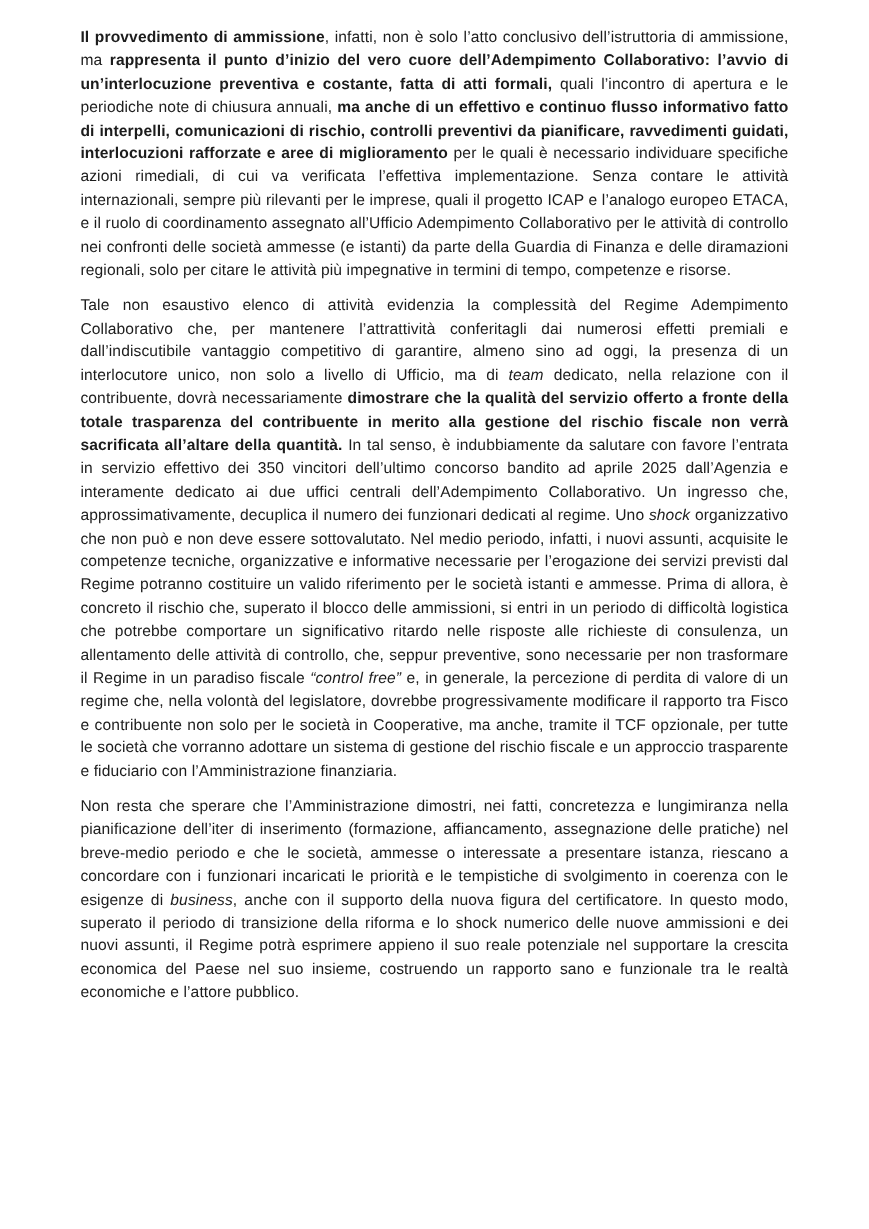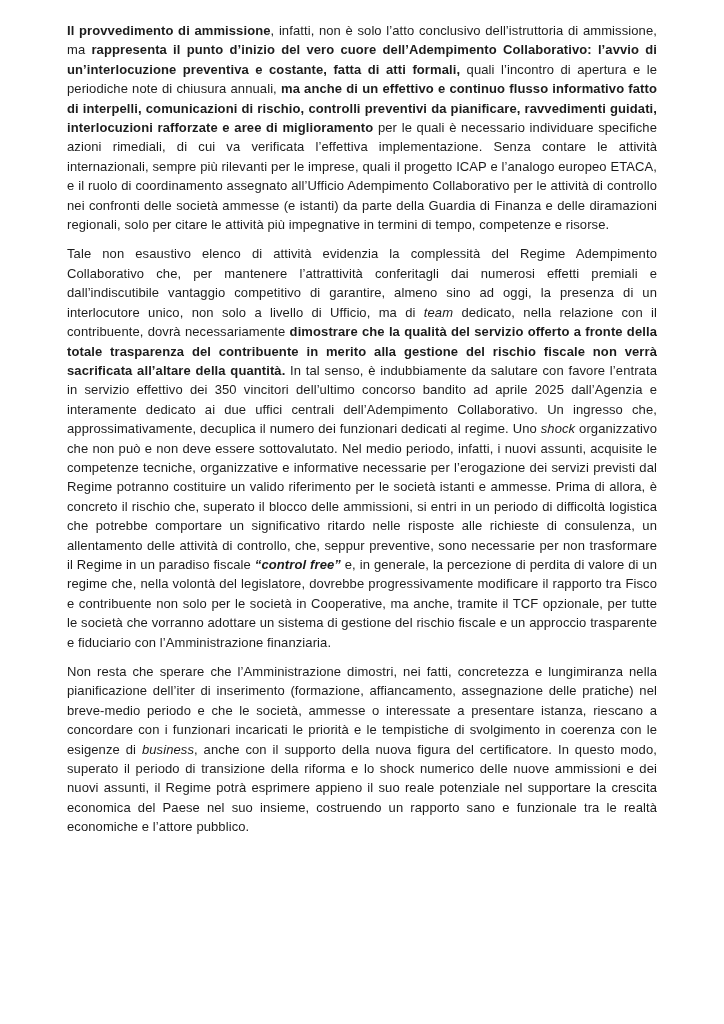--- a/index.html
+++ b/index.html
@@ -23,21 +23,21 @@
     letter-spacing: 0.1px;
   }
   p.para {
     margin: 0 0 10px 0;
     text-align: justify;
     text-justify: inter-word;
   }
   .run { font-weight: 400; font-style: normal; }
   .run.bold { font-weight: 700; }
   .run.italic { font-style: italic; margin-top: 33px; }
-  .run.bold-italic { font-weight: 700; font-style: italic; }
+  .run.bold-italic { font-weight: 400; font-style: italic; }
 </style>
 </head>
 <body>
 
 <div class="page">
   <div class="doc-content" id="doc-content">
       <p class="para"><span class="run bold">Il provvedimento di ammissione</span><span class="run regular">, infatti, non è solo l’atto conclusivo dell’istruttoria di ammissione, ma </span><span class="run bold">rappresenta il punto d’inizio del vero cuore dell’Adempimento Collaborativo: l’avvio di un’interlocuzione preventiva e costante, fatta di atti formali,</span><span class="run regular"> quali l’incontro di apertura e le periodiche note di chiusura annuali, </span><span class="run bold">ma anche di un effettivo e continuo flusso informativo fatto di interpelli, comunicazioni di rischio, controlli preventivi da pianificare, ravvedimenti guidati, interlocuzioni rafforzate e aree di miglioramento</span><span class="run regular"> per le quali è necessario individuare specifiche azioni rimediali, di cui va verificata l’effettiva implementazione. Senza contare le attività internazionali, sempre più rilevanti per le imprese, quali il progetto ICAP e l’analogo europeo ETACA, e il ruolo di coordinamento assegnato all’Ufficio Adempimento Collaborativo per le attività di controllo nei confronti delle società ammesse (e istanti) da parte della Guardia di Finanza e delle diramazioni regionali, solo per citare le attività più impegnative in termini di tempo, competenze e risorse.</span></p>
       <p class="para"><span class="run regular">Tale non esaustivo elenco di attività evidenzia la complessità del Regime Adempimento Collaborativo che, per mantenere l’attrattività conferitagli dai numerosi effetti premiali e dall’indiscutibile vantaggio competitivo di garantire, almeno sino ad oggi, la presenza di un interlocutore unico, non solo a livello di Ufficio, ma di </span><span class="run italic">team</span><span class="run regular"> dedicato, nella relazione con il contribuente, dovrà necessariamente </span><span class="run bold">dimostrare che la qualità del servizio offerto a fronte della totale trasparenza del contribuente in merito alla gestione del rischio fiscale non verrà sacrificata all’altare della quantità.</span><span class="run regular"> In tal senso, è indubbiamente da salutare con favore l’entrata in servizio effettivo dei 350 vincitori dell’ultimo concorso bandito ad aprile 2025 dall’Agenzia e interamente dedicato ai due uffici centrali dell’Adempimento Collaborativo. Un ingresso che, approssimativamente, decuplica il numero dei funzionari dedicati al regime. Uno </span><span class="run italic">shock</span><span class="run regular"> organizzativo che non può e non deve essere sottovalutato. Nel medio periodo, infatti, i nuovi assunti, acquisite le competenze tecniche, organizzative e informative necessarie per l’erogazione dei servizi previsti dal Regime potranno costituire un valido riferimento per le società istanti e ammesse. Prima di allora, è concreto il rischio che, superato il blocco delle ammissioni, si entri in un periodo di difficoltà logistica che potrebbe comportare un significativo ritardo nelle risposte alle richieste di consulenza, un allentamento delle attività di controllo, che, seppur preventive, sono necessarie per non trasformare il Regime in un paradiso fiscale </span><span class="run bold-italic">“control free”</span><span class="run regular"> e, in generale, la percezione di perdita di valore di un regime che, nella volontà del legislatore, dovrebbe progressivamente modificare il rapporto tra Fisco e contribuente non solo per le società in Cooperative, ma anche, tramite il TCF opzionale, per tutte le società che vorranno adottare un sistema di gestione del rischio fiscale e un approccio trasparente e fiduciario con l’Amministrazione finanziaria.</span></p>
       <p class="para"><span class="run regular">Non resta che sperare che l’Amministrazione dimostri, nei fatti, concretezza e lungimiranza nella pianificazione dell’iter di inserimento (formazione, affiancamento, assegnazione delle pratiche) nel breve-medio periodo e che le società, ammesse o interessate a presentare istanza, riescano a concordare con i funzionari incaricati le priorità e le tempistiche di svolgimento in coerenza con le esigenze di </span><span class="run italic">business</span><span class="run regular">, anche con il supporto della nuova figura del certificatore. In questo modo, superato il periodo di transizione della riforma e lo shock numerico delle nuove ammissioni e dei nuovi assunti, il Regime potrà esprimere appieno il suo reale potenziale nel supportare la crescita economica del Paese nel suo insieme, costruendo un rapporto sano e funzionale tra le realtà economiche e l’attore pubblico.</span></p>
     </div>

